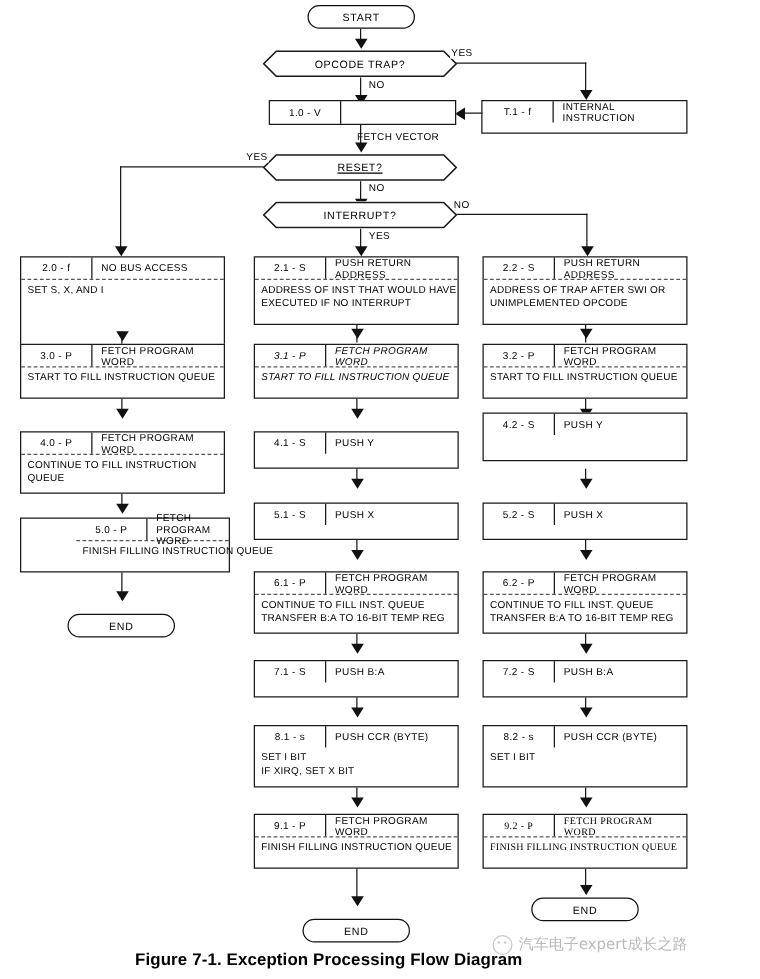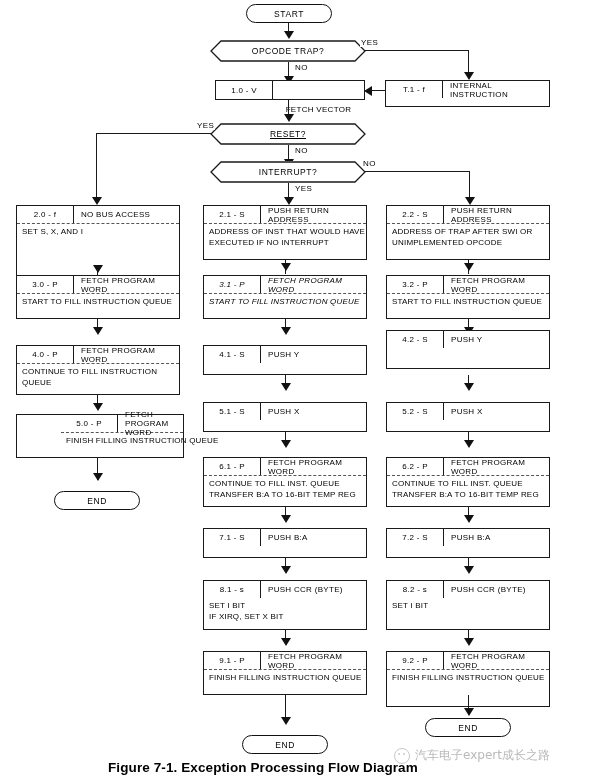--- a/index.html
+++ b/index.html
@@ -425,21 +425,21 @@
       <div class="code">8.2 - s</div>
       <div class="title">PUSH CCR (BYTE)</div>
     </div>
     <div class="body">
       <div>SET I BIT</div>
     </div>
   </div>
   <div class="abs vline" style="left:468px;top:630px;height:14px;"></div>
   <div class="abs arrow-d" style="left:464px;top:638px;"></div>
 
-  <div class="abs pbox" style="left:386px;top:651px;width:164px;height:56px;">
+  <div class="abs pbox" style="left:386px;top:651px;width:164px;height:44px;font-family:Liberation Serif, serif;">
     <div class="toprow">
       <div class="code">9.2  - P</div>
       <div class="title">FETCH PROGRAM WORD</div>
     </div>
     <div class="body">
       <div>FINISH FILLING INSTRUCTION QUEUE</div>
     </div>
   </div>
   <div class="abs vline" style="left:468px;top:695px;height:20px;"></div>
   <div class="abs arrow-d" style="left:464px;top:708px;"></div>

